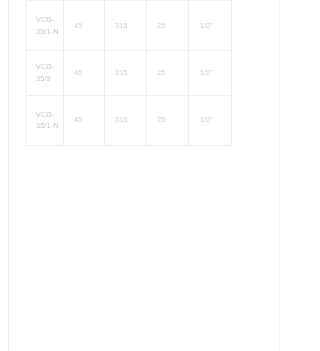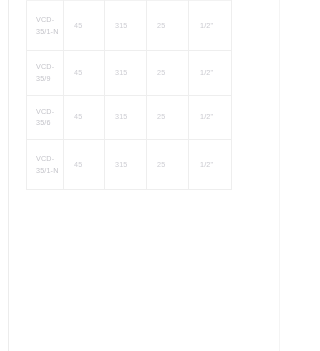--- a/index.html
+++ b/index.html
@@ -123,27 +123,20 @@
           <tr>
             <td class="model">VCD-35/9</td>
             <td class="num">45</td>
             <td class="num">315</td>
             <td class="num">25</td>
             <td class="dim">1/2"</td>
           </tr>
 
 
 
-          <tr>
-            <td class="model">VCD-35/6</td>
-            <td class="num">45</td>
-            <td class="num">315</td>
-            <td class="num">25</td>
-            <td class="dim">1/2"</td>
-          </tr>
 
           <tr class="row-tall">
             <td class="model">VCD-35/1-N</td>
             <td class="num">45</td>
             <td class="num">315</td>
             <td class="num">25</td>
             <td class="dim">1/2"</td>
           </tr>
 
         </tbody>

